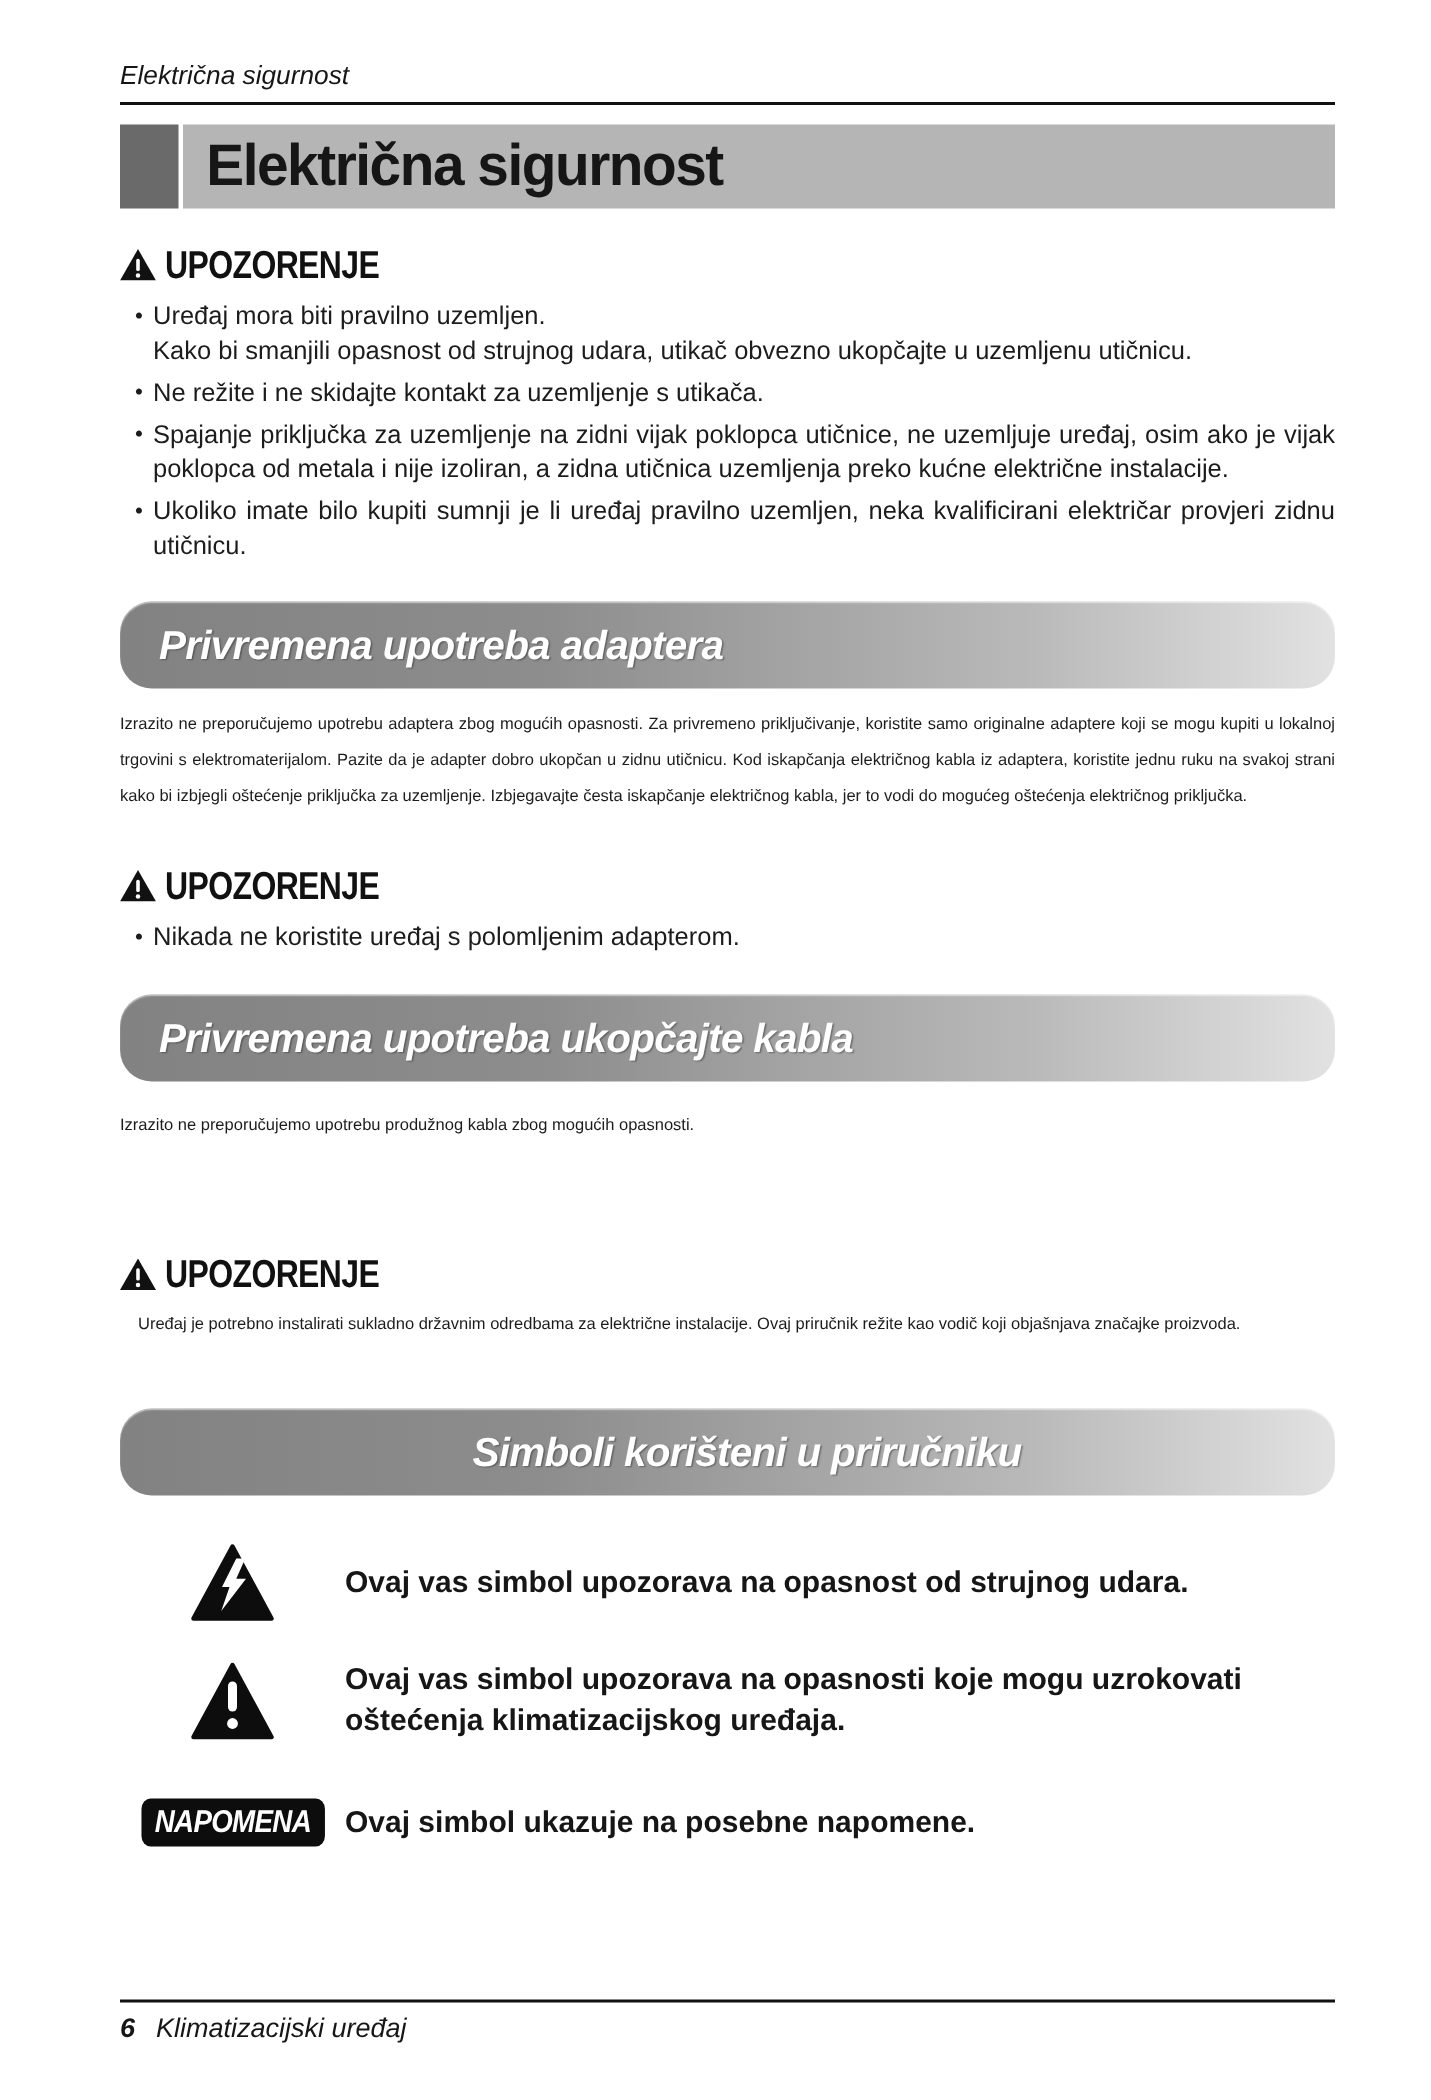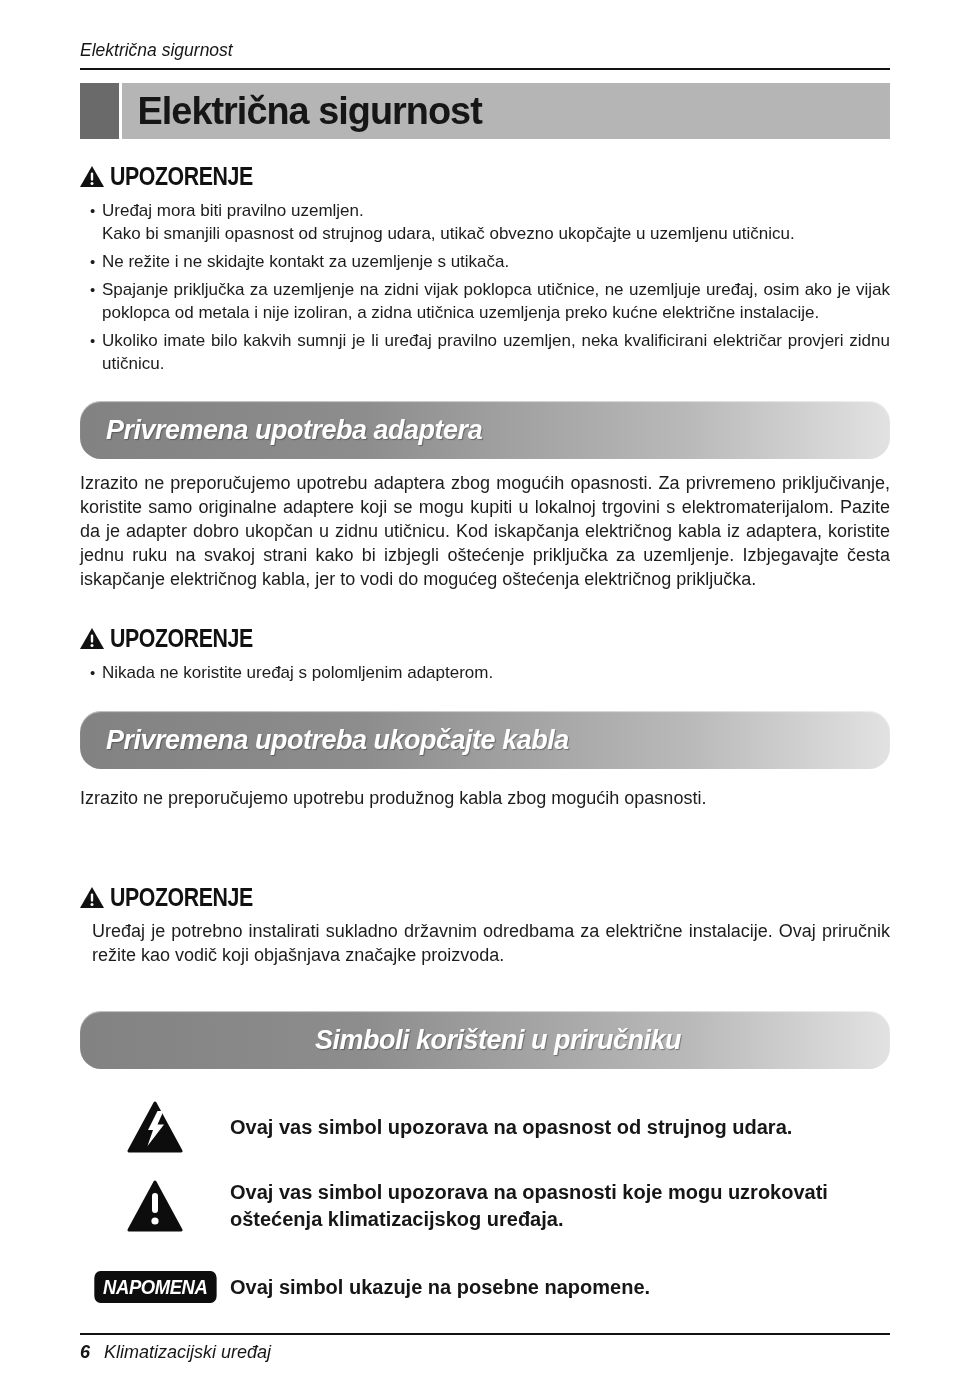--- a/index.html
+++ b/index.html
@@ -100,21 +100,21 @@
     font-weight: bold;
     font-style: italic;
     color: #ffffff;
     padding-left: 26px;
     letter-spacing: -0.5px;
     text-shadow: 1px 1px 1px rgba(40,40,40,0.45);
     white-space: nowrap;
   }
 
   .para {
-    font-size: 18px;
+    font-size: 11px;
     line-height: 24px;
     text-align: justify;
     color: #1c1c1c;
   }
 
   
   .symbol-row {
     display: flex;
     align-items: center;
   }
@@ -210,21 +210,21 @@
     <div class="bullet-item">
       <span class="dot">•</span>
       <span class="btxt">Ne režite i ne skidajte kontakt za uzemljenje s utikača.</span>
     </div>
     <div class="bullet-item">
       <span class="dot">•</span>
       <span class="btxt">Spajanje priključka za uzemljenje na zidni vijak poklopca utičnice, ne uzemljuje uređaj, osim ako je vijak poklopca od metala i nije izoliran, a zidna utičnica uzemljenja preko kućne električne instalacije.</span>
     </div>
     <div class="bullet-item">
       <span class="dot">•</span>
-      <span class="btxt">Ukoliko imate bilo kakvih sumnji je li uređaj pravilno uzemljen, neka kvalificirani električar provjeri zidnu utičnicu.</span>
+      <span class="btxt">Ukoliko imate bilo kupiti sumnji je li uređaj pravilno uzemljen, neka kvalificirani električar provjeri zidnu utičnicu.</span>
     </div>
   </div>
 
   <div class="pill sp-pill1">
     <h2>Privremena upotreba adaptera</h2>
   </div>
   <p class="para sp-para1">Izrazito ne preporučujemo upotrebu adaptera zbog mogućih opasnosti. Za privremeno priključivanje, koristite samo originalne adaptere koji se mogu kupiti u lokalnoj trgovini s elektromaterijalom. Pazite da je adapter dobro ukopčan u zidnu utičnicu. Kod iskapčanja električnog kabla iz adaptera, koristite jednu ruku na svakoj strani kako bi izbjegli oštećenje priključka za uzemljenje. Izbjegavajte česta iskapčanje električnog kabla, jer to vodi do mogućeg oštećenja električnog priključka.</p>
 
   <div class="warn-heading sp-warn2">
     <svg class="tri" width="24" height="21" viewBox="0 0 24 21">

